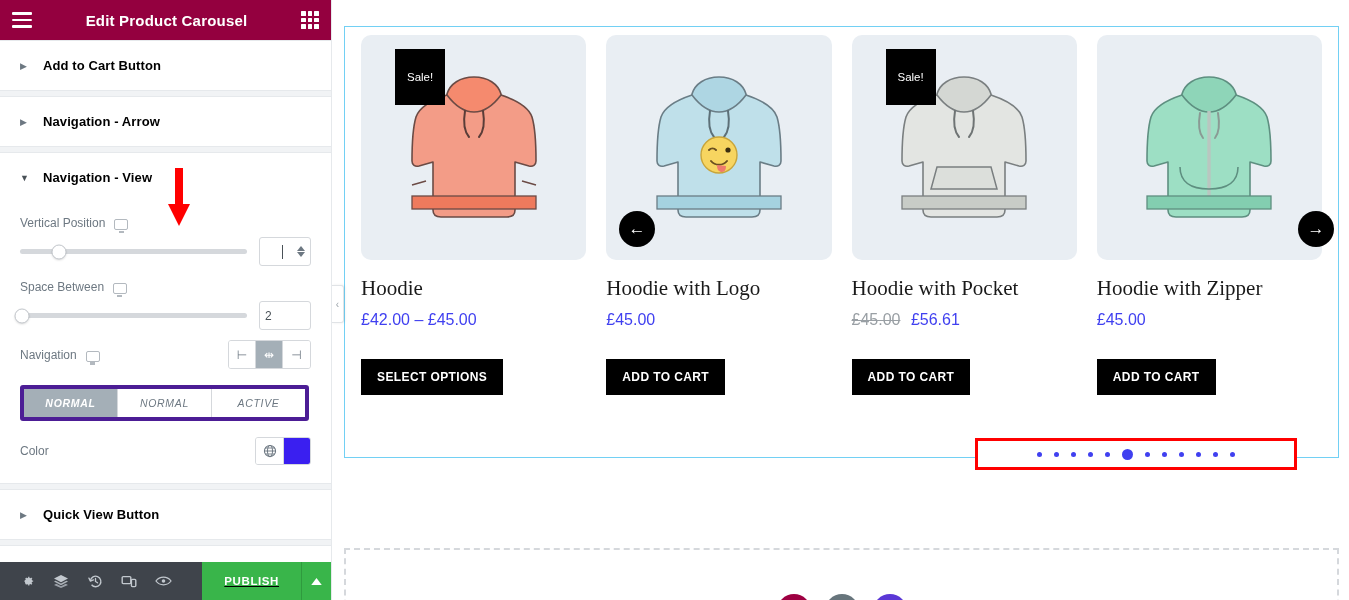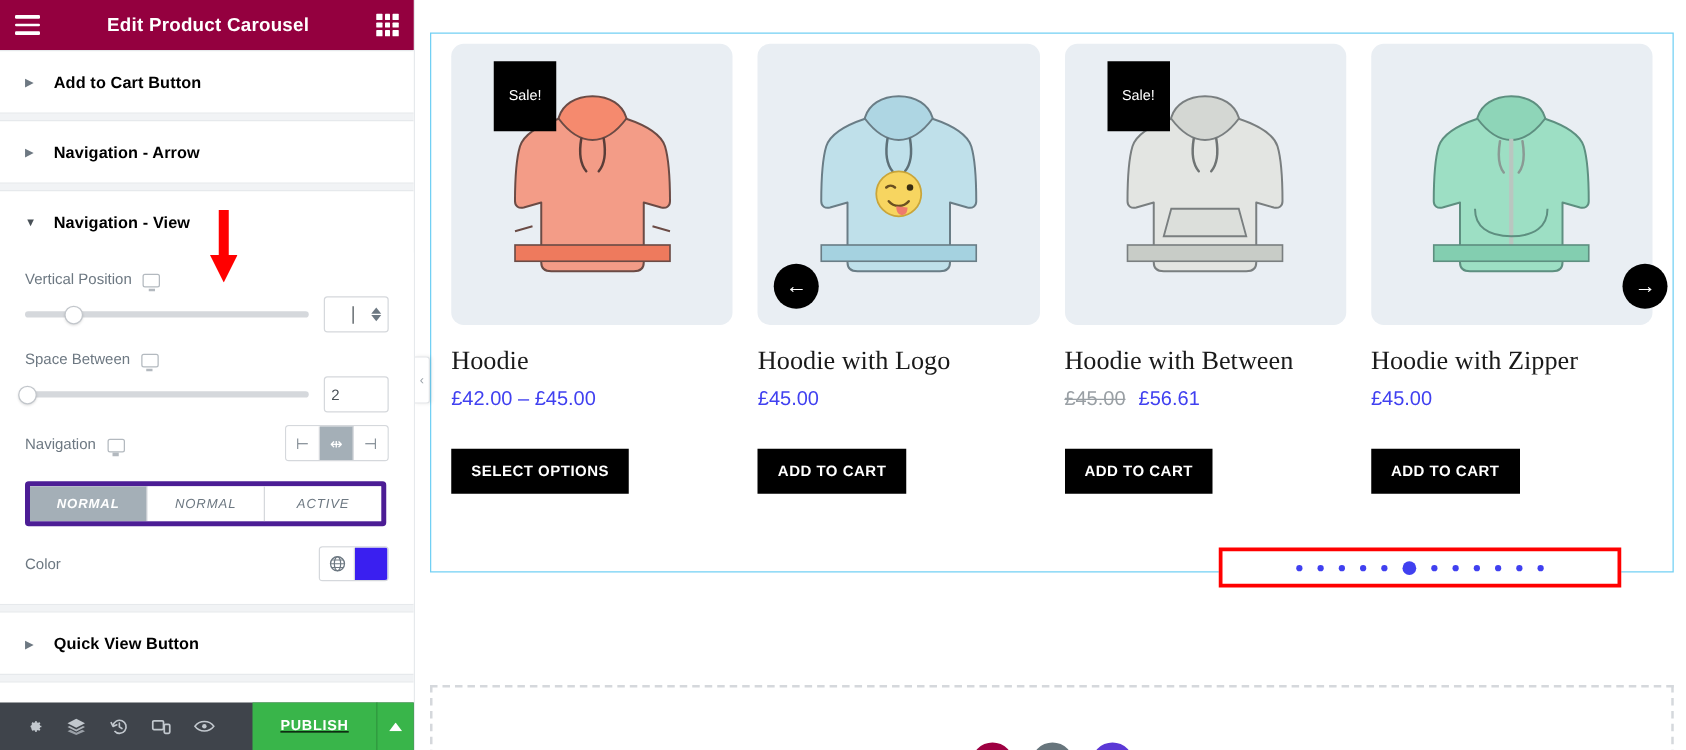--- a/index.html
+++ b/index.html
@@ -431,21 +431,21 @@
             <svg width="190" height="185" viewBox="0 0 190 185">
               <g stroke="#7a7f80" stroke-width="1.6" fill="#e3e5e2" stroke-linejoin="round">
                 <path d="M95 22c-14 0-24 7-27 17-4 13 8 22 27 22s31-9 27-22C119 29 109 22 95 22z" fill="#d4d7d3"></path>
                 <path d="M68 40c-18 6-28 13-31 22-3 10-4 32-4 44 0 4 3 6 7 5l14-4v48c0 5 3 7 8 7h66c5 0 8-2 8-7v-48l14 4c4 1 7-1 7-5 0-12-1-34-4-44-3-9-13-16-31-22-9 12-18 17-27 17s-18-5-27-17z"></path>
               </g>
               <path d="M86 56c-2 12-1 20 4 26M104 56c2 12 1 20-4 26" stroke="#6f7474" stroke-width="2" fill="none" stroke-linecap="round"></path>
               <path d="M68 112h54l6 22H62z" fill="#dcdfdb" stroke="#7a7f80" stroke-width="1.5"></path>
               <rect x="33" y="141" width="124" height="13" fill="#c8ccc7" stroke="#7a7f80" stroke-width="1.3"></rect>
             </svg>
           </div>
-          <div class="prod-title">Hoodie with Between</div>
+          <div class="prod-title">Hoodie with Pocket</div>
           <div class="prod-price">
             <span class="old">£45.00</span>
             <span>£56.61</span>
           </div>
           <div class="cart-btn">ADD TO CART</div>
         </div>
 
         <div class="card">
           <div class="thumb">
             <svg width="190" height="185" viewBox="0 0 190 185">

